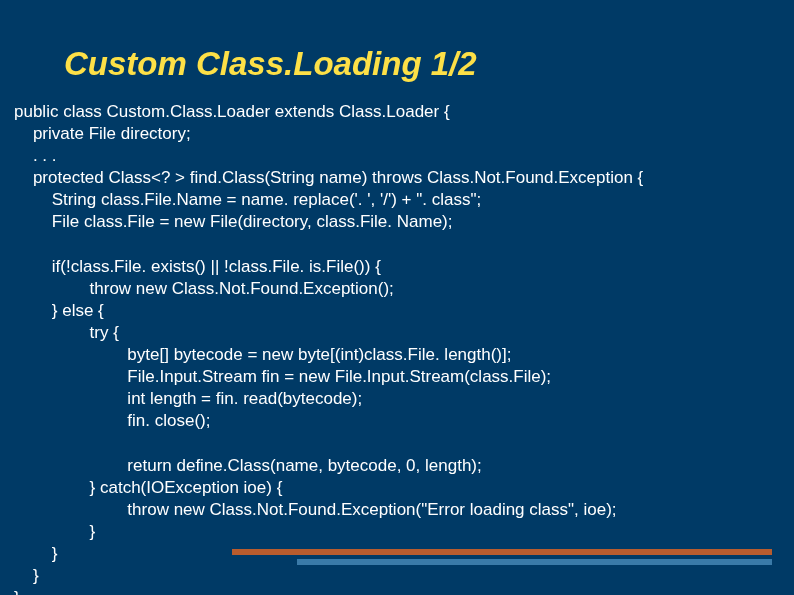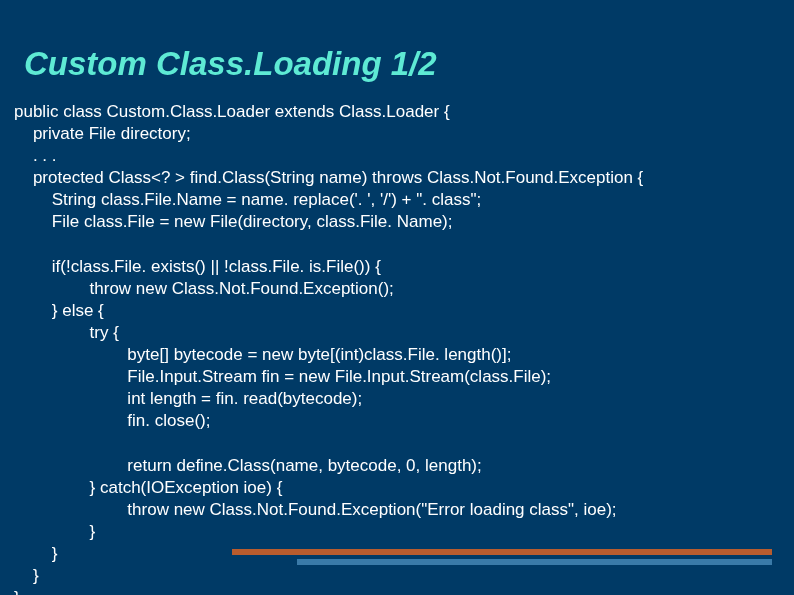--- a/index.html
+++ b/index.html
@@ -15,22 +15,22 @@
   .slide {
     width: 794px;
     height: 595px;
     position: relative;
     box-sizing: border-box;
   }
   .title {
     font-size: 33px;
     font-weight: bold;
     font-style: italic;
-    color: #5eead4;
-    padding: 45px 0 0 24px;
+    color: #fde047;
+    padding: 45px 0 0 64px;
   }
   .code {
     font-size: 17px;
     line-height: 1.3;
     color: #ffffff;
     padding: 18px 10px 0 14px;
     white-space: pre;
     font-family: Arial, Helvetica, sans-serif;
   }
   .footer-lines {

